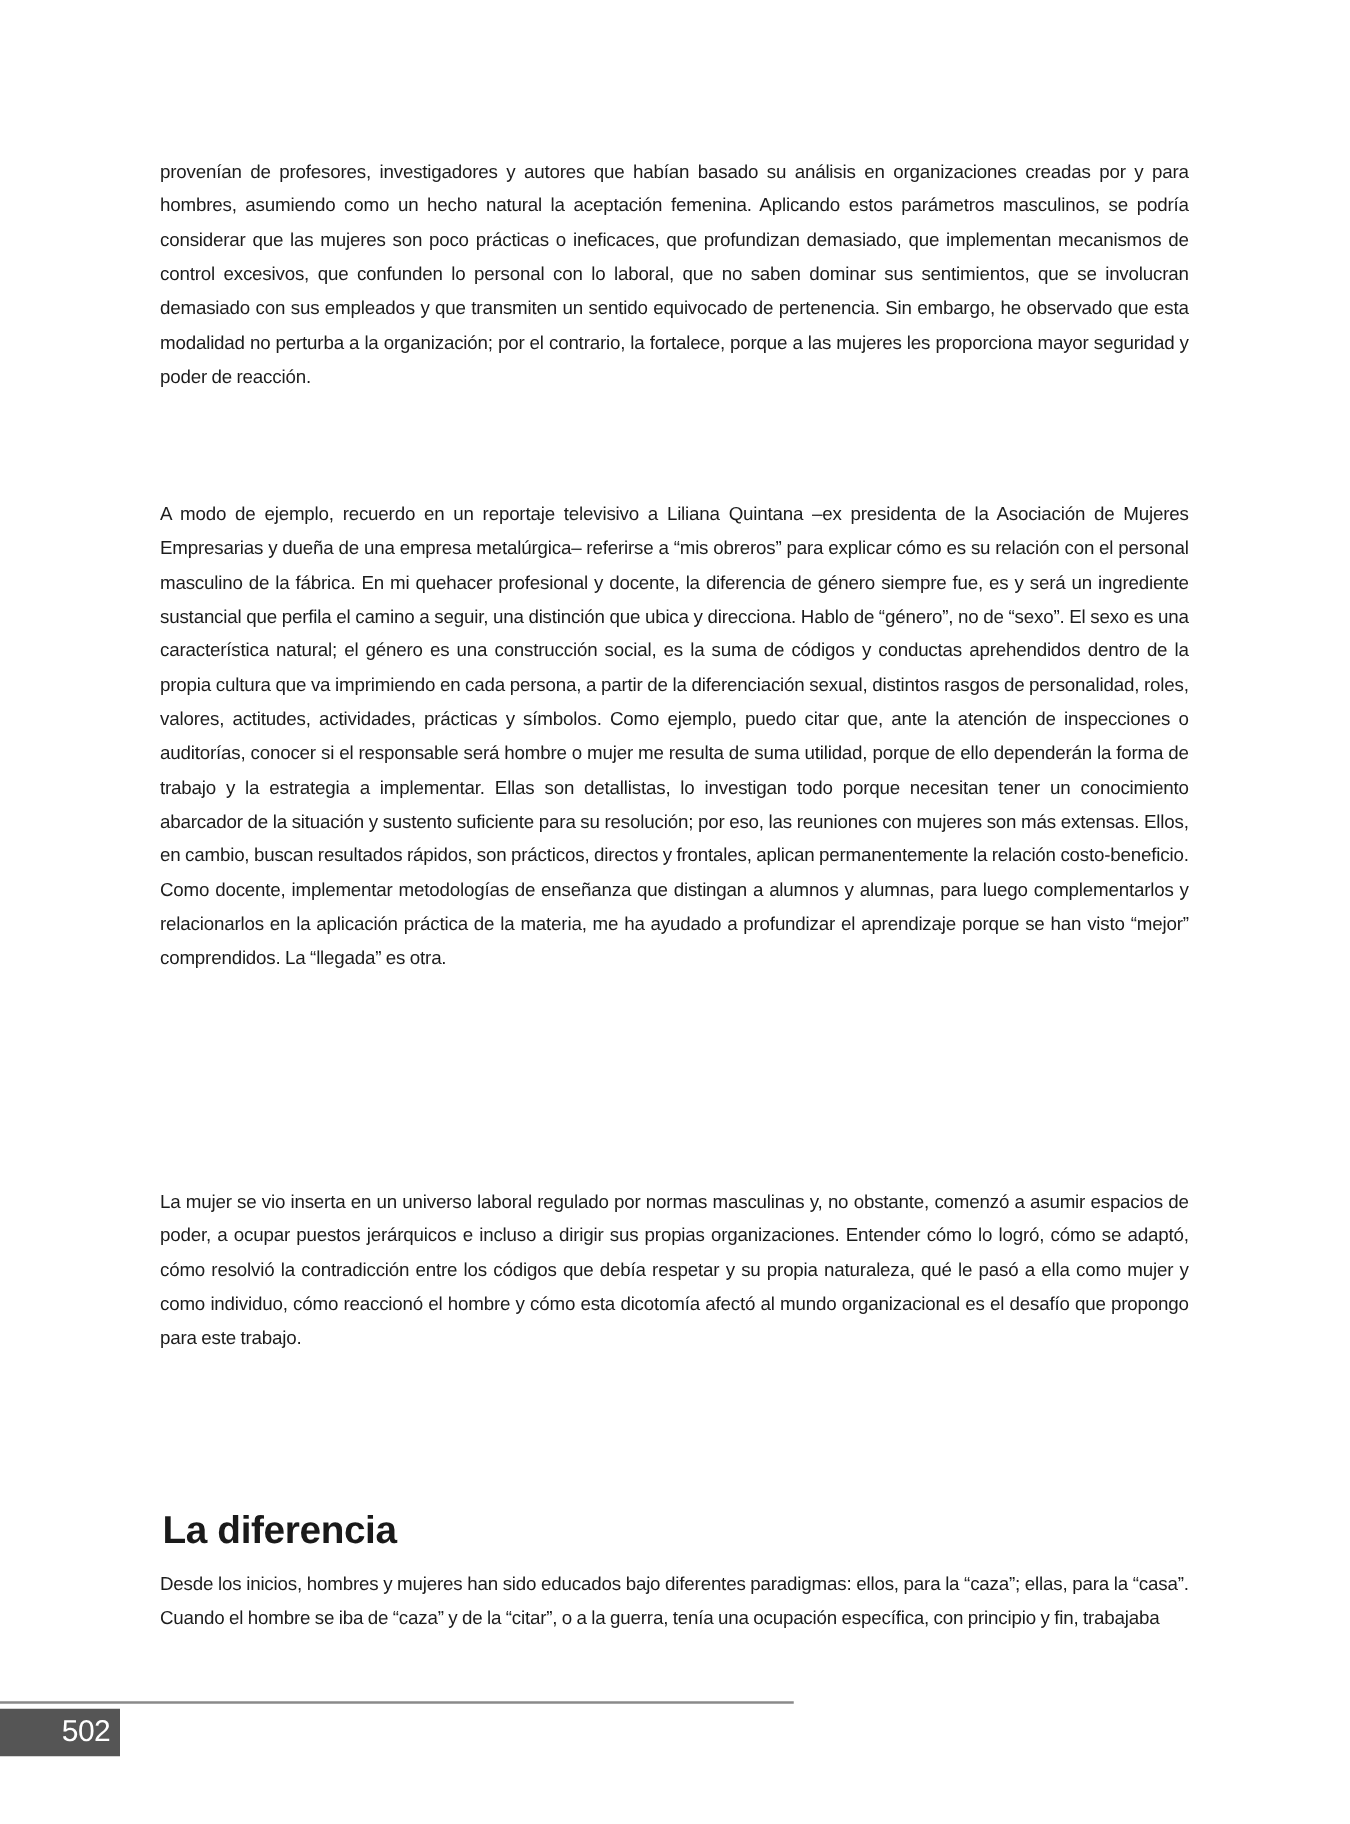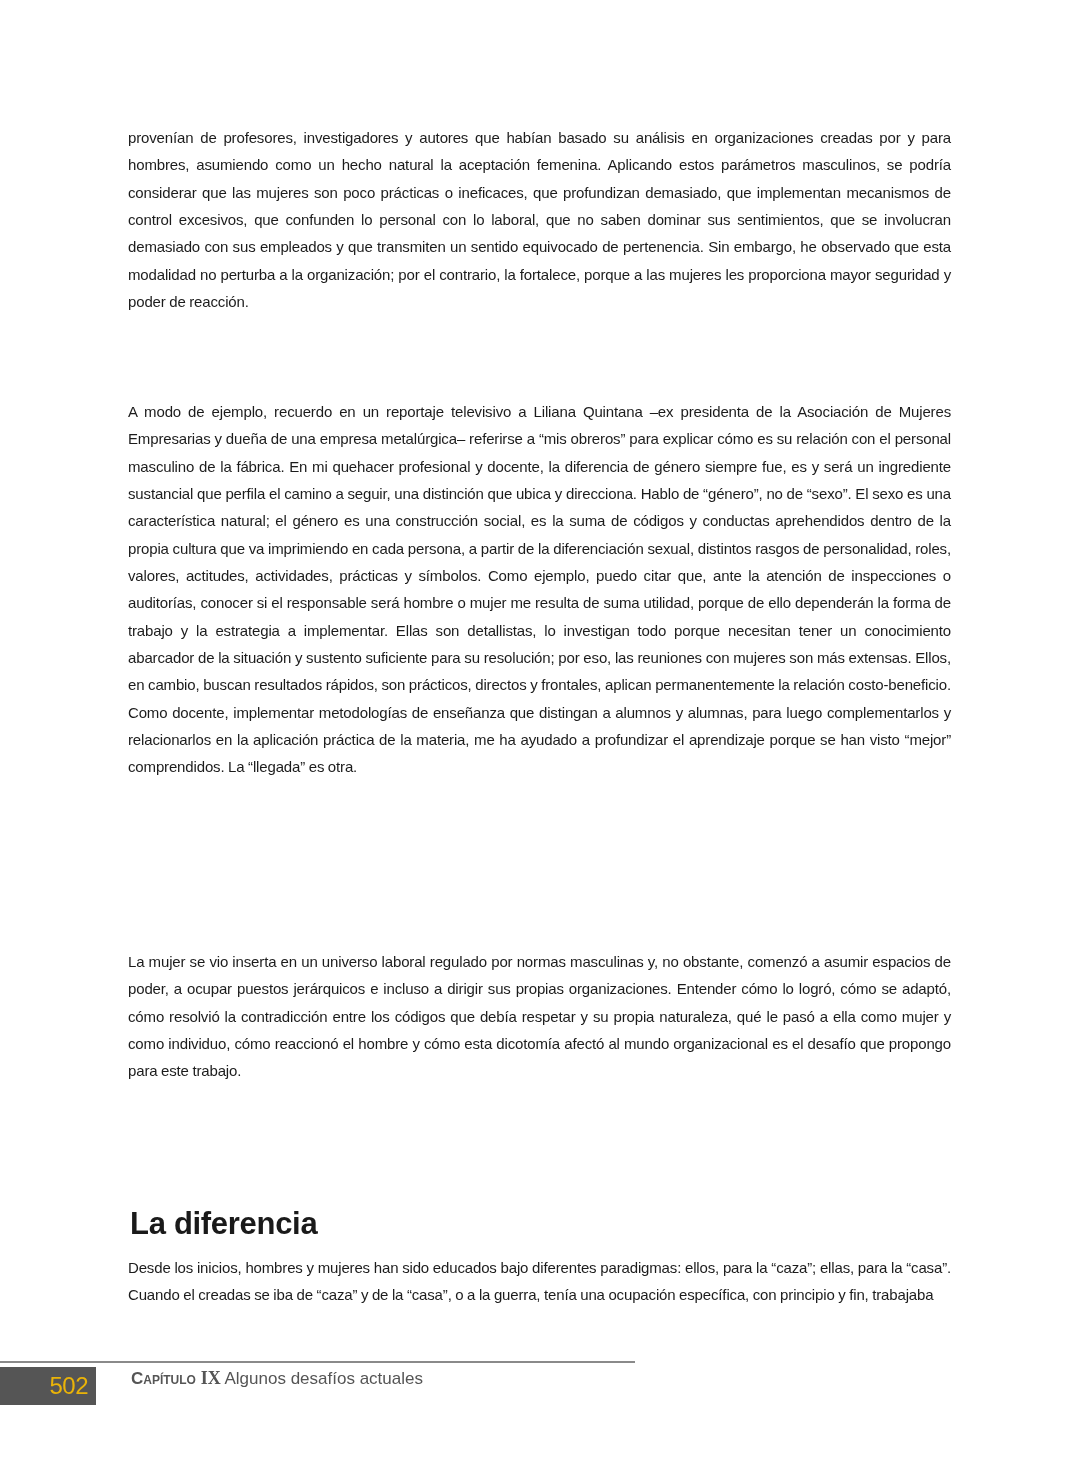--- a/index.html
+++ b/index.html
@@ -58,21 +58,21 @@
       width: 96px;
       height: 38px;
       background: #555555;
       display: flex;
       align-items: center;
       justify-content: flex-end;
       box-sizing: border-box;
       padding-right: 8px;
     }
     .page-num {
-      color: #eab308;
+      color: #ffffff;
       font-size: 24px;
       letter-spacing: -0.5px;
     }
     .running-head {
       position: absolute;
       left: 131px;
       top: 1367px;
       color: #555555;
       font-size: 14.5px;
       line-height: 20px;
@@ -98,27 +98,22 @@
   </style>
 </head>
 <body>
 
 <p id="p1" class="text-block para">provenían de profesores, investigadores y autores que habían basado su análisis en organizaciones creadas por y para hombres, asumiendo como un hecho natural la aceptación femenina. Aplicando estos parámetros masculinos, se podría considerar que las mujeres son poco prácticas o ineficaces, que profundizan demasiado, que implementan mecanismos de control excesivos, que confunden lo personal con lo laboral, que no saben dominar sus sentimientos, que se involucran demasiado con sus empleados y que transmiten un sentido equivocado de pertenencia. Sin embargo, he observado que esta modalidad no perturba a la organización; por el contrario, la fortalece, porque a las mujeres les proporciona mayor seguridad y poder de reacción.</p>
 <p id="p2" class="text-block para">A modo de ejemplo, recuerdo en un reportaje televisivo a Liliana Quintana –ex presidenta de la Asociación de Mujeres Empresarias y dueña de una empresa metalúrgica– referirse a “mis obreros” para explicar cómo es su relación con el personal masculino de la fábrica. En mi quehacer profesional y docente, la diferencia de género siempre fue, es y será un ingrediente sustancial que perfila el camino a seguir, una distinción que ubica y direcciona. Hablo de “género”, no de “sexo”. El sexo es una característica natural; el género es una construcción social, es la suma de códigos y conductas aprehendidos dentro de la propia cultura que va imprimiendo en cada persona, a partir de la diferenciación sexual, distintos rasgos de personalidad, roles, valores, actitudes, actividades, prácticas y símbolos. Como ejemplo, puedo citar que, ante la atención de inspecciones o auditorías, conocer si el responsable será hombre o mujer me resulta de suma utilidad, porque de ello dependerán la forma de trabajo y la estrategia a implementar. Ellas son detallistas, lo investigan todo porque necesitan tener un conocimiento abarcador de la situación y sustento suficiente para su resolución; por eso, las reuniones con mujeres son más extensas. Ellos, en cambio, buscan resultados rápidos, son prácticos, directos y frontales, aplican permanentemente la relación costo-beneficio. Como docente, implementar metodologías de enseñanza que distingan a alumnos y alumnas, para luego complementarlos y relacionarlos en la aplicación práctica de la materia, me ha ayudado a profundizar el aprendizaje porque se han visto “mejor” comprendidos. La “llegada” es otra.</p>
 <p id="p3" class="text-block para">La mujer se vio inserta en un universo laboral regulado por normas masculinas y, no obstante, comenzó a asumir espacios de poder, a ocupar puestos jerárquicos e incluso a dirigir sus propias organizaciones. Entender cómo lo logró, cómo se adaptó, cómo resolvió la contradicción entre los códigos que debía respetar y su propia naturaleza, qué le pasó a ella como mujer y como individuo, cómo reaccionó el hombre y cómo esta dicotomía afectó al mundo organizacional es el desafío que propongo para este trabajo.</p>
 
 <h2 id="heading">La diferencia</h2>
 
-<p id="p4" class="text-block para">Desde los inicios, hombres y mujeres han sido educados bajo diferentes paradigmas: ellos, para la “caza”; ellas, para la “casa”. Cuando el creadas se iba de “caza” y de la “casa”, o a la guerra, tenía una ocupación específica, con principio y fin, trabajaba</p>
+<p id="p4" class="text-block para">Desde los inicios, hombres y mujeres han sido educados bajo diferentes paradigmas: ellos, para la “caza”; ellas, para la “casa”. Cuando el hombre se iba de “caza” y de la “citar”, o a la guerra, tenía una ocupación específica, con principio y fin, trabajaba</p>
 
 <div class="footer-rule"></div>
 
 <div class="page-num-box">
   <span class="page-num">502</span>
 </div>
 
 <div class="running-head">
-  <div class="chapter-line">
-    <span class="chapter-label">Capítulo</span>
-    <span class="chapter-num">IX</span>
-    <span class="chapter-title">Algunos desafíos actuales</span>
-  </div>
 </div>
 
 </body></html>

